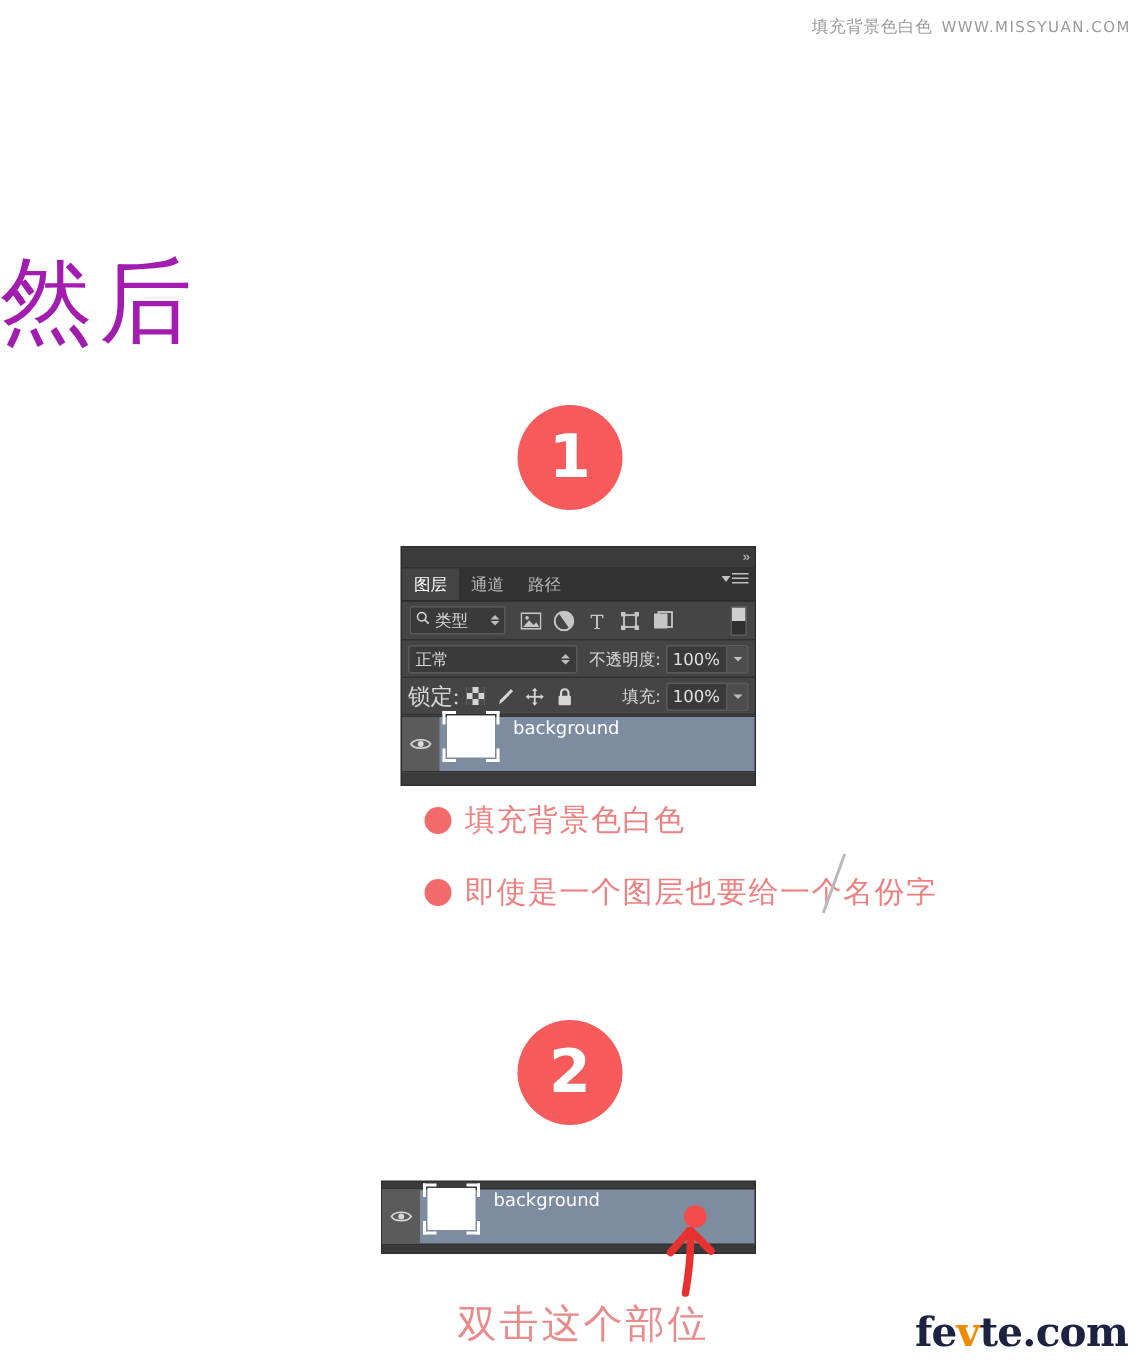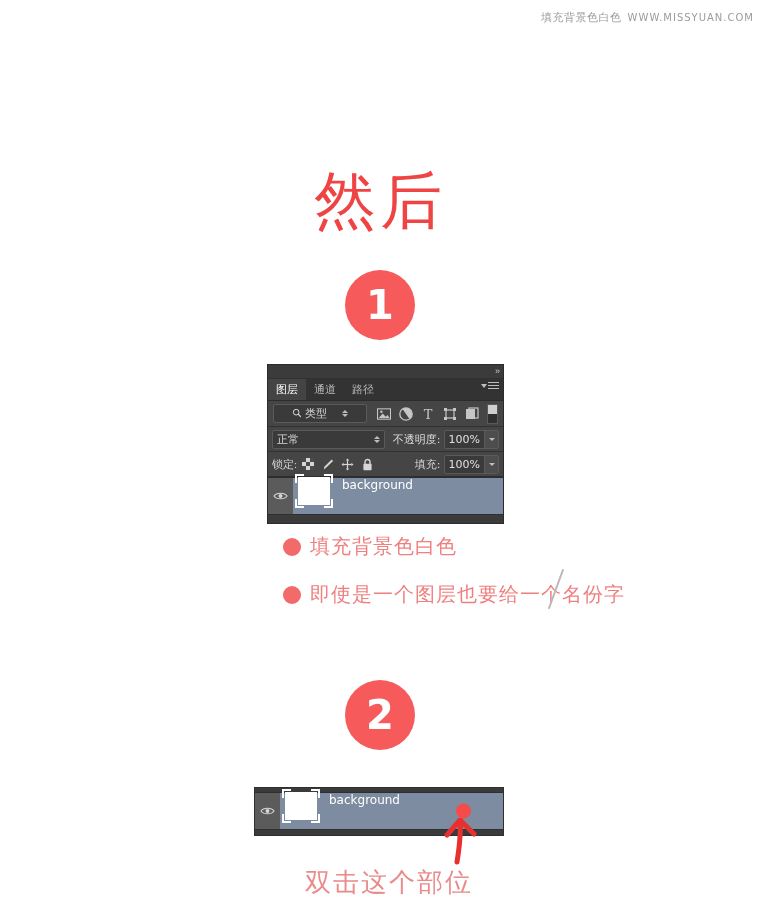--- a/index.html
+++ b/index.html
@@ -31,24 +31,23 @@
     letter-spacing: 1px;
     margin-left: 6px;
   }
 
   
   .page-title {
     position: absolute;
     top: 165px;
     left: 0;
     width: 760px;
-    text-align: center;
     font-size: 62px;
     line-height: 72px;
-    color: #ef4444;
+    color: #a21caf;
     font-weight: 300;
     letter-spacing: 4px;
     font-family: "DejaVu Sans", sans-serif;
   }
 
   
   .step-badge {
     position: absolute;
     width: 70px;
     height: 70px;
@@ -149,21 +148,21 @@
     gap: 0px;
     border-bottom: 1px solid #313131;
   }
   .ps-filter-select {
     display: flex;
     align-items: center;
     height: 17px;
     background: #3a3a3a;
     border: 1px solid #5a5a5a;
     border-radius: 2px;
-    padding: 0 18px;
+    padding: 0 3px;
     gap: 3px;
     min-width: 56px;
   }
   .ps-filter-select .lbl {
     font-size: 11px;
     color: #d8d8d8;
     font-family: "DejaVu Sans", sans-serif;
   }
   .ps-filter-select .arrows {
     margin-left: auto;
@@ -274,21 +273,21 @@
   
   .ps-lock-row {
     display: flex;
     align-items: center;
     height: 24px;
     background: #454545;
     padding: 0 4px;
     border-bottom: 1px solid #2c2c2c;
   }
   .ps-lock-label {
-    font-size: 11px;
+    font-size: 15px;
     color: #d8d8d8;
     font-family: Liberation Serif, serif;
     margin-right: 4px;
   }
   .ps-lock-icons {
     display: flex;
     align-items: center;
     gap: 7px;
     color: #c6c6c6;
   }
@@ -649,13 +648,14 @@
 
 <svg class="arrow-svg" width="60" height="50" viewBox="0 0 60 50">
   <path d="M30 2 C31 14, 30 26, 27 44" stroke="#e8302f" stroke-width="5" fill="none" stroke-linecap="round"></path>
   <path d="M30 2 L17 17" stroke="#e8302f" stroke-width="5" fill="none" stroke-linecap="round"></path>
   <path d="M30 2 L44 16" stroke="#e8302f" stroke-width="5" fill="none" stroke-linecap="round"></path>
 </svg>
 
 <div class="caption">双击这个部位</div>
 
 <div class="logo">
+  <span class="logo-en"><span>fe</span><span class="v">v</span><span>te.com</span></span>
 </div>
 
 </body></html>

